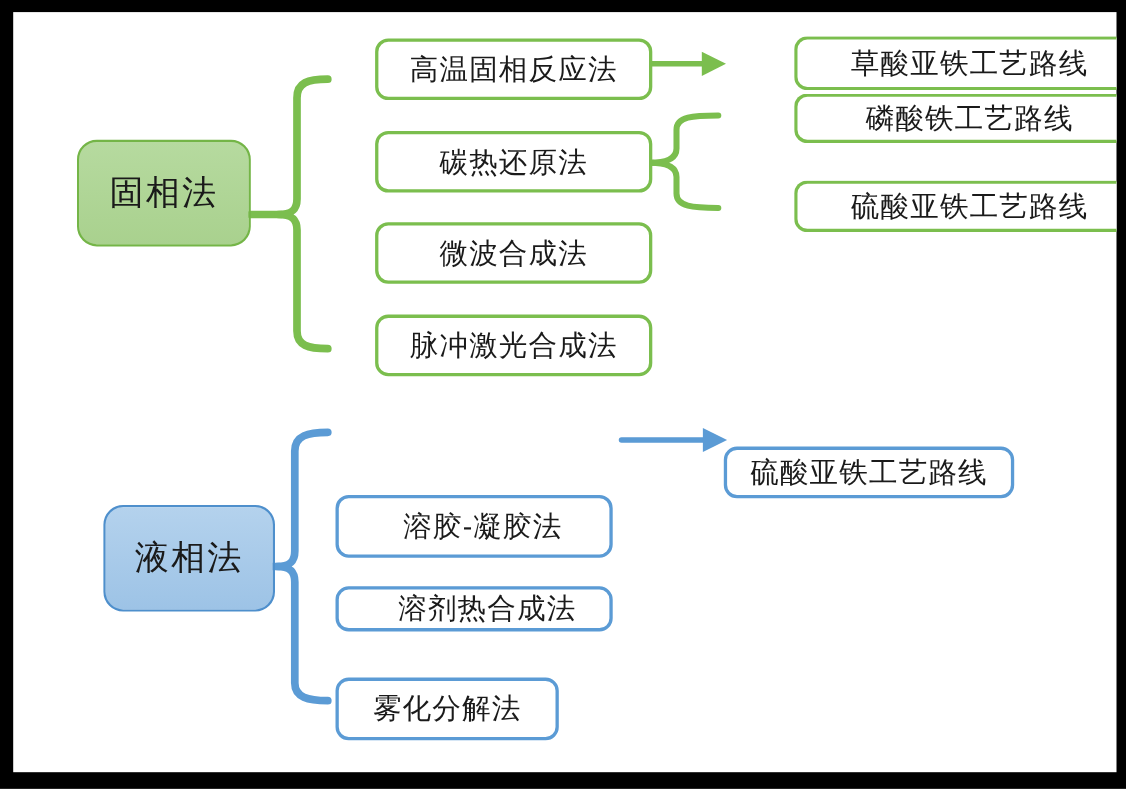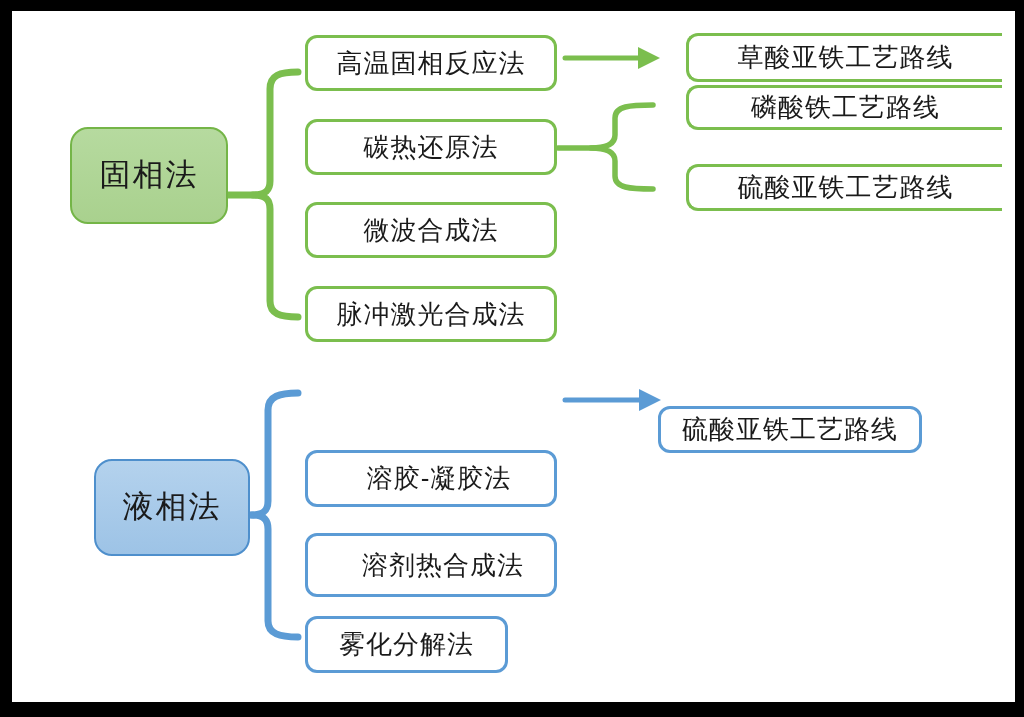--- a/index.html
+++ b/index.html
@@ -40,21 +40,21 @@
     background:linear-gradient(to bottom,var(--green-parent-fill-top),var(--green-parent-fill-bottom));
   }
   .parent.blue{
     border:2.5px solid var(--blue-parent-border);
     background:linear-gradient(to bottom,var(--blue-parent-fill-top),var(--blue-parent-fill-bottom));
     margin-left:24px;
   }
   .method,.route{
     font-size:26px;font-weight:400;background:var(--canvas-bg);border-radius:12px;letter-spacing:1px;
   }
-  .method.green,.route.green{border:3px solid var(--green-accent);}
+  .method.green,.route.green{border:3px solid var(--green-accent);margin-left:36px;}
   .method.blue,.route.blue{border:3px solid var(--blue-accent);}
   .route.clipped{
     border-right:none;border-top-right-radius:0;border-bottom-right-radius:0;
   }
 </style>
 </head>
 <body>
 
 <div class="frame">
   <div class="canvas">
@@ -79,21 +79,21 @@
 
     <div class="node parent green" style="left:58px;top:116px;width:158px;height:97px;">固相法</div>
     <div class="node parent blue" style="left:58px;top:448px;width:156px;height:97px;">液相法</div>
 
     <div class="node method green" style="left:293px;top:24px;width:252px;height:56px;">高温固相反应法</div>
     <div class="node method green" style="left:293px;top:108px;width:252px;height:56px;">碳热还原法</div>
     <div class="node method green" style="left:293px;top:191px;width:252px;height:56px;">微波合成法</div>
     <div class="node method green" style="left:293px;top:275px;width:252px;height:56px;">脉冲激光合成法</div>
 
     <div class="node method blue" style="left:293px;top:439px;width:252px;height:57px;padding-left:16px;">溶胶-凝胶法</div>
-    <div class="node method blue" style="left:293px;top:522px;width:252px;height:64px;padding-left:24px;">溶剂热合成法</div>
+    <div class="node method blue" style="left:293px;top:522px;width:252px;height:41px;padding-left:24px;">溶剂热合成法</div>
     <div class="node method blue" style="left:293px;top:605px;width:203px;height:57px;">雾化分解法</div>
 
     <div class="node route green clipped" style="left:674px;top:22px;width:316px;height:49px;">草酸亚铁工艺路线</div>
     <div class="node route green clipped" style="left:674px;top:74px;width:316px;height:45px;">磷酸铁工艺路线</div>
     <div class="node route green clipped" style="left:674px;top:153px;width:316px;height:47px;">硫酸亚铁工艺路线</div>
     <div class="node route blue" style="left:646px;top:367px;width:264px;height:47px;margin-top:28px;">硫酸亚铁工艺路线</div>
 
   </div>
 </div>
 

